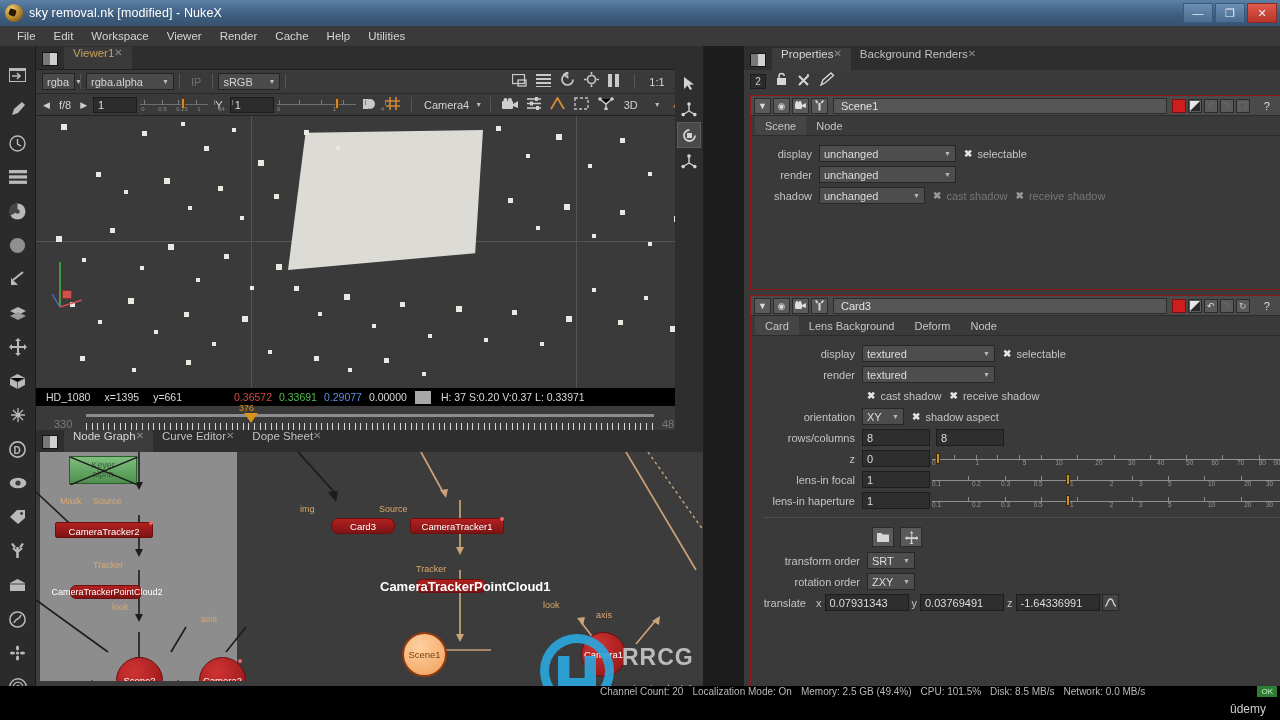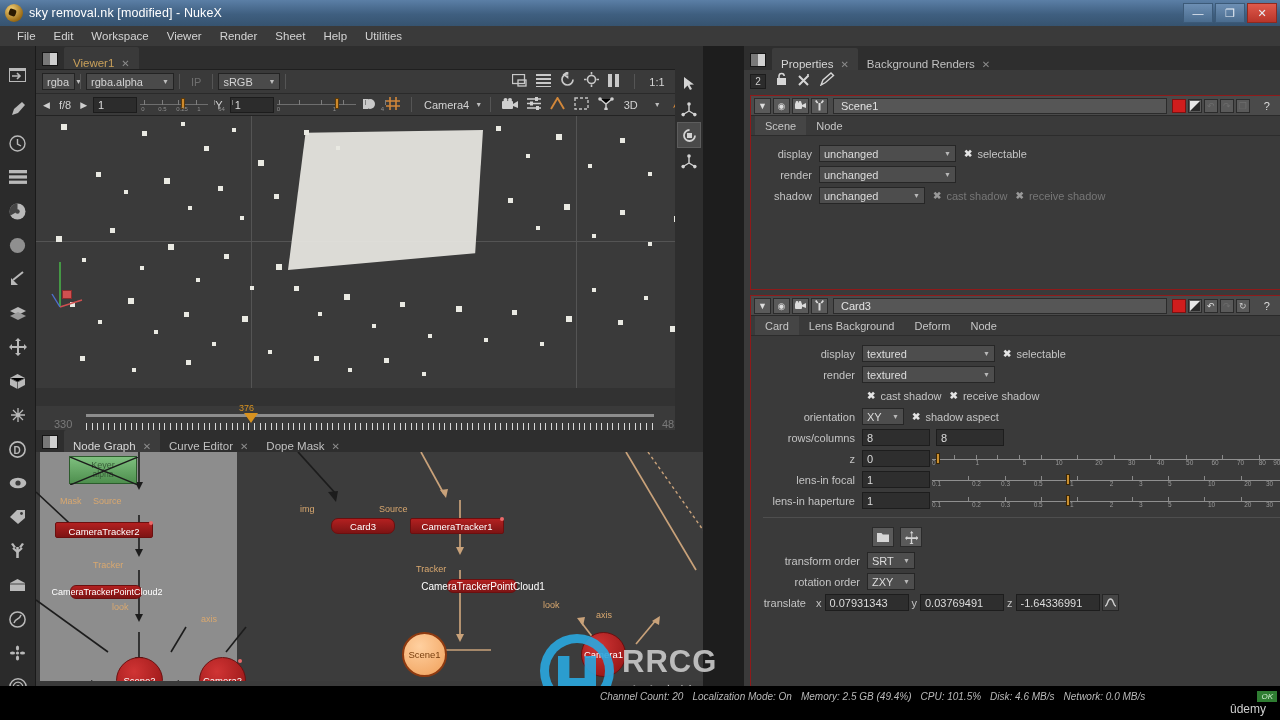--- a/index.html
+++ b/index.html
@@ -35,21 +35,21 @@
   .ltbtn{ width:30px; height:34px; display:flex; align-items:center; justify-content:center; }
   .ltbtn svg{ display:block; }
 
   
   #viewer{ position:absolute; left:36px; top:46px; width:667px; height:384px;
     background:#323232; }
   #viewer-tabrow{ height:24px; background:#2e2e2e; display:flex; align-items:flex-end;
     border-bottom:1px solid #1f1f1f; }
   .panelgrip{ width:16px; height:14px; margin:0 6px 3px 6px; flex:none;
     background:linear-gradient(to right,#787878 50%,#cfcfcf 50%); border:1px solid #151515;}
-  .ptab{ height:22px; padding:0 9px; display:flex; align-items:flex-end; gap:7px;
+  .ptab{ height:22px; padding:0 9px; display:flex; align-items:flex-start; 
     background:#3a3a3a; font-size:11.5px; color:#c9a05a; border-top-left-radius:2px;
     border-top-right-radius:2px; }
   .ptab.inactive{ background:transparent; color:#c0c0c0; }
   .ptab .x{ color:#8c8c8c; font-size:10px; }
 
   #viewer-row1{ height:24px; background:#3a3a3a; display:flex; align-items:center;
     padding-left:6px; gap:0; border-bottom:1px solid #2a2a2a; }
   .vcombo{ height:17px; background:#4a4a4a; border:1px solid #232323; color:#d3d3d3;
     font-size:11px; display:flex; align-items:center; padding:0 4px; gap:6px;}
   .vcombo .ar{ color:#bdbdbd; font-size:7px; }
@@ -170,36 +170,36 @@
   .divider{ height:1px; background:#4e4e4e; margin:6px 12px; }
   .sqbtn{ width:22px; height:20px; background:#5a5a5a; border:1px solid #2b2b2b;
     display:flex; align-items:center; justify-content:center; }
   #props-scroll{ position:absolute; right:2px; top:126px; width:11px; height:556px;
     background:#303030; border:1px solid #242424; }
   .sarrow{ width:9px; height:10px; display:flex; align-items:center; justify-content:center;
     color:#b0b0b0; font-size:7px; background:#4d4d4d; }
 
   
   #statusbar{ position:absolute; left:0; top:686px; width:1280px; height:16px;
-    background:#000; display:flex; align-items:flex-end; padding-left:600px;
-    font-size:10px; color:#b9b9b9; gap:9px;font-style:italic; }
+    background:#000; display:flex; align-items:flex-start; padding-left:600px;
+    font-size:10px; color:#b9b9b9; gap:9px; }
   #okbadge{ margin-left:auto; margin-right:3px; background:#2f7d32; color:#cdeccd;
     font-size:8px; padding:1px 4px; }
   #bottomblack{ position:absolute; left:0; top:702px; width:1280px; height:18px;
     background:#000; }
   #udemy{ position:absolute; right:14px; top:702px; color:#cfcfcf; font-size:12px; }
 
   
   #wm{ position:absolute; left:540px; top:630px; width:220px; height:80px;
     pointer-events:none; opacity:.9; }
   #wm .ring{ position:absolute; left:0; top:4px; width:74px; height:74px;
     border:9px solid #2aa8e0; border-radius:50%; border-bottom-color:transparent; }
   #wm .bars{ position:absolute; left:18px; top:26px; width:38px; height:40px;
     background:#2aa8e0; clip-path:polygon(0 0,30% 0,30% 55%,70% 55%,70% 0,100% 0,100% 100%,0 100%); }
-  #wm .rrc{ position:absolute; left:82px; top:14px; color:#c9c9c9; font-size:31px;
+  #wm .rrc{ position:absolute; left:82px; top:14px; color:#c9c9c9; font-size:23px;
     font-weight:bold; letter-spacing:1px; }
   #wm .cn{ position:absolute; left:86px; top:52px; color:#cfcfcf; font-size:17px; }
 </style>
 </head>
 <body>
 
 <div id="titlebar">
   <div id="titleicon"></div>
   <div id="titletext">sky removal.nk [modified] - NukeX</div>
   <div id="winbtns">
@@ -208,21 +208,21 @@
     <div class="winbtn close">✕</div>
   </div>
 </div>
 
 <div id="menubar">
   <div class="mi">File</div>
   <div class="mi">Edit</div>
   <div class="mi">Workspace</div>
   <div class="mi">Viewer</div>
   <div class="mi">Render</div>
-  <div class="mi">Sheet</div>
+  <div class="mi">Cache</div>
   <div class="mi">Help</div>
   <div class="mi">Utilities</div>
 </div>
 
 <div id="lefttool">
   <div class="ltbtn">
       <svg width="17" height="14">
         <rect x="0.5" y="0.5" width="16" height="13" fill="none" stroke="#b9b9b9"></rect>
         <rect x="0" y="0" width="17" height="3" fill="#b9b9b9"></rect>
         <path d="M3 8 h7 M8 5 l3 3 l-3 3" stroke="#b9b9b9" stroke-width="1.6" fill="none"></path>
@@ -577,20 +577,32 @@
 
     <svg style="position:absolute;left:14px;top:136px" width="40" height="60">
       <path d="M10 55 L10 10" stroke="#4ac04a" stroke-width="1.4"></path>
       <path d="M10 55 L32 48" stroke="#d05050" stroke-width="1.4"></path>
       <path d="M10 55 L2 42" stroke="#5070d0" stroke-width="1.4"></path>
     </svg>
     <div style="position:absolute;left:26px;top:174px;width:10px;height:9px;
                 background:#d05050;border:1px solid #8b2b2b;"></div>
   </div>
 
+  <div id="viewer-status">
+    <span class="sp">HD_1080</span>
+    <span class="sp">x=1395</span>
+    <span style="margin-right:52px">y=661</span>
+    <span style="color:#d14a4a;margin-right:7px">0.36572</span>
+    <span style="color:#4fbd4f;margin-right:7px">0.33691</span>
+    <span style="color:#5a8fe0;margin-right:7px">0.29077</span>
+    <span style="margin-right:8px">0.00000</span>
+    <span style="width:16px;height:13px;background:#a9a9a9;display:inline-block;margin-right:10px"></span>
+    <span>H: 37 S:0.20 V:0.37  L: 0.33971</span>
+    <span style="margin-left:auto;margin-right:8px;color:#c0c0c0;font-size:8px">▼</span>
+  </div>
 
   <div id="timeline">
     <span class="tl-end" style="left:18px">330</span>
     <span class="tl-end" style="left:626px">482</span>
     <div id="tl-track">
       <div id="tl-bar"></div>
       <div id="tl-ticks"></div>
       <div id="tl-playhead" style="left:158px"></div>
       <span id="tl-phnum" style="left:153px">376</span>
       <span class="tl-num" style="left:0px">330</span>
@@ -690,21 +702,21 @@
     <div class="panelgrip"></div>
     <div class="ptab inactive" style="background:#3c3c3c;color:#d6d6d6">
       <span>Node Graph</span>
       <span class="x">✕</span>
     </div>
     <div class="ptab inactive">
       <span>Curve Editor</span>
       <span class="x">✕</span>
     </div>
     <div class="ptab inactive">
-      <span>Dope Mask</span>
+      <span>Dope Sheet</span>
       <span class="x">✕</span>
     </div>
   </div>
 
   <div id="ng-canvas">
     <div id="ng-sel"></div>
 
     <svg style="position:absolute;left:0;top:0" width="667" height="268">
       <g stroke="#1c1c1c" stroke-width="1.6" fill="none">
         <path d="M103 0 L103 33"></path>
@@ -774,21 +786,21 @@
       <span style="position:absolute;right:3px;top:1px;width:4px;height:4px;background:#e96a6a;border-radius:50%;"></span>
     </div>
 
     <div class="node rect" style="left:295px;top:66px;width:64px;height:16px;border-radius:7px;">
       <span>Card3</span>
     </div>
     <div class="node rect" style="left:374px;top:66px;width:94px;height:16px;">
       <span>CameraTracker1</span>
       <span style="position:absolute;right:-1px;top:-2px;width:4px;height:4px;background:#e96a6a;border-radius:50%;"></span>
     </div>
-    <div class="node rect" style="left:411px;top:127px;width:70px;height:14px;border-radius:6px;font-size:10px;white-space:nowrap;overflow:visible;">
+    <div class="node rect" style="left:380px;top:127px;width:70px;height:14px;border-radius:6px;font-size:13px;white-space:nowrap;overflow:visible;font-weight:bold;">
       <span style="position:absolute;left:-37px;width:144px;text-align:center">CameraTrackerPointCloud1</span>
     </div>
     <div class="node round" style="left:366px;top:180px;width:45px;height:45px;background:radial-gradient(circle at 38% 30%,#ffd0a0,#f0a05a);border:2px solid #8e3a10;color:#7a4010;">
       <span>Scene1</span>
     </div>
     <div class="node round" style="left:545px;top:180px;width:45px;height:45px;background:radial-gradient(circle at 38% 30%,#d03434,#8e1111);border:1px solid #6b0f0f;">
       <span>Camera1</span>
     </div>
 
     <span class="pipelbl" style="left:24px;top:44px">Mask</span>
@@ -1164,18 +1176,18 @@
   <div class="bars"></div>
   <div class="rrc">RRCG</div>
   <div class="cn">人人素材</div>
 </div>
 
 <div id="statusbar">
   <span>Channel Count: 20</span>
   <span>Localization Mode: On</span>
   <span>Memory: 2.5 GB (49.4%)</span>
   <span>CPU: 101.5%</span>
-  <span>Disk: 4.6 MB/s</span>
+  <span>Disk: 8.5 MB/s</span>
   <span>Network: 0.0 MB/s</span>
   <span id="okbadge">OK</span>
 </div>
 <div id="bottomblack"></div>
 <div id="udemy">ûdemy</div>
 
 </body></html>

